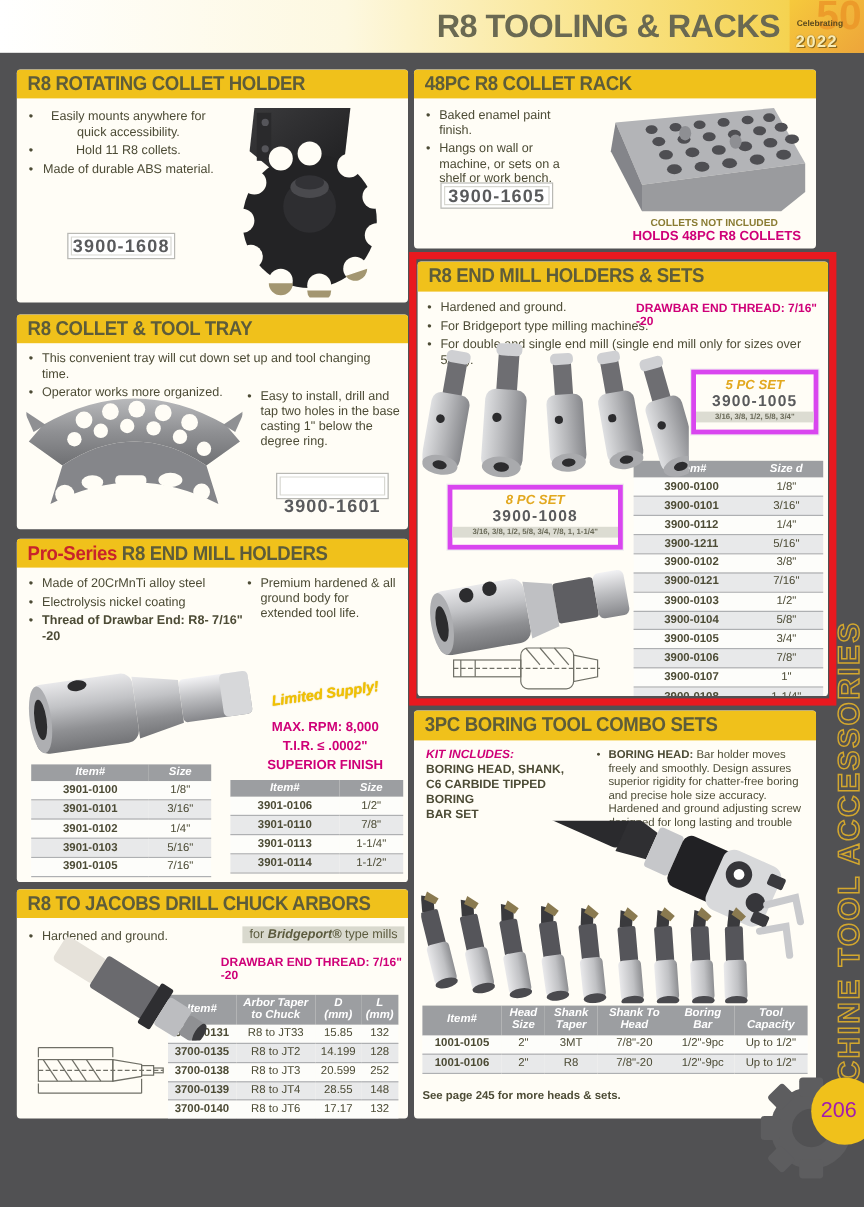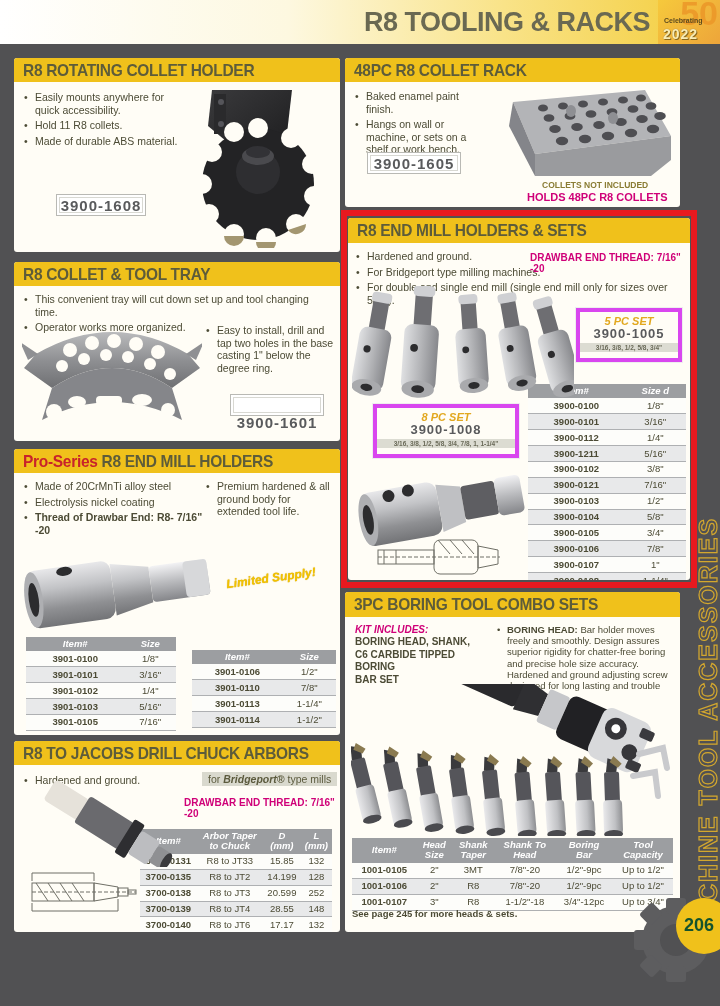--- a/index.html
+++ b/index.html
@@ -48,21 +48,21 @@
   table.cat tbody tr:nth-child(even) { background:#e8e9ea; }
   table.cat tbody tr:nth-child(odd) { background:#fdfdfa; }
 
   
   .sidebar-text { position:absolute; right:-4px; top:295px; height:650px; width:30px;
     writing-mode:vertical-rl; transform:rotate(180deg);
     font-size:25px; font-weight:bold; letter-spacing:2px; color:transparent;
     -webkit-text-stroke:1.2px #d3a72e; white-space:nowrap; }
   .page-badge { position:absolute; left:676px; top:898px; width:56px; height:56px; border-radius:50%;
     background:#f0c11b; }
-  .page-badge span { position:absolute; left:8px; top:17px; font-size:18px; font-weight:bold; color:#14532d; }
+  .page-badge span { position:absolute; left:8px; top:17px; font-size:18px; font-weight:normal; color:#a21caf; }
   .gear-decor { position:absolute; left:598px; top:862px; }
 
   
   .redbox { position:absolute; left:341px; top:210px; width:356px; height:378px;
     border:6px solid #e8191f; z-index:5; pointer-events:none; }
 
   .imgzone { position:absolute; }
   .limited { position:absolute; font-size:12px; font-weight:bold; font-style:italic;
     color:#f2c200; transform:rotate(-8deg); text-shadow:0 0 1px #c89a00; }
   .specs { position:absolute; text-align:center; }
@@ -99,21 +99,21 @@
       <div class="fifty">50</div>
       <div class="celeb">Celebrating</div>
       <div class="year">2022</div>
     </div>
   </div>
 
   <div class="panel" style="left:14px; top:58px; width:326px; height:194px;">
     <div class="secbar">
       <span>R8 ROTATING COLLET HOLDER</span>
     </div>
-    <ul class="bullets" style="position:absolute; left:10px; top:33px; width:155px;">
+    <ul class="bullets" style="position:absolute; left:10px; top:33px; width:155px;text-align:center;">
         <li>Easily mounts anywhere for quick accessibility.</li>
         <li>Hold 11 R8 collets.</li>
         <li>Made of durable ABS material.</li>
       </ul>
     <div class="partbox" style="left:42px; top:136px; width:90px; height:22px; font-size:15px; padding-top:2px;">3900-1608</div>
     <svg class="imgzone" style="left:160px; top:28px;" width="162" height="162" viewBox="0 0 162 162">
       <defs>
         <linearGradient id="g-dark" x1="0" y1="0" x2="1" y2="1">
           <stop offset="0" stop-color="#3a3a3c"></stop>
             <stop offset="1" stop-color="#1c1c1e"></stop>
@@ -199,20 +199,25 @@
     </div>
     <ul class="bullets" style="position:absolute; left:10px; top:31px; width:170px;">
         <li>Made of 20CrMnTi alloy steel</li>
         <li>Electrolysis nickel coating</li>
       </ul>
     <div class="bullet-bold" style="position:absolute; left:10px; top:62px; width:180px;">Thread of Drawbar End: R8- 7/16" -20</div>
     <ul class="bullets" style="position:absolute; left:192px; top:31px; width:128px;">
         <li>Premium hardened &amp; all ground body for extended tool life.</li>
       </ul>
     <div class="limited" style="left:212px; top:122px;">Limited Supply!</div>
+    <div class="specs" style="left:192px; top:150px; width:130px;">
+      <div>MAX. RPM: 8,000</div>
+      <div>T.I.R. ≤ .0002"</div>
+      <div>SUPERIOR FINISH</div>
+    </div>
     <table class="cat" style="position:absolute; left:12px; top:188px; width:150px;">
         <thead>
           <tr>
             <th>Item#</th>
             <th>Size</th>
           </tr>
         </thead>
         <tbody>
           <tr>
             <td>3901-0100</td>
@@ -589,28 +594,20 @@
             <td>Up to 1/2"</td>
           </tr>
           <tr>
             <td>1001-0106</td>
             <td>2"</td>
             <td>R8</td>
             <td>7/8"-20</td>
             <td>1/2"-9pc</td>
             <td>Up to 1/2"</td>
           </tr>
-          <tr>
-            <td>1001-0107</td>
-            <td>3"</td>
-            <td>R8</td>
-            <td>1-1/2"-18</td>
-            <td>3/4"-12pc</td>
-            <td>Up to 3/4"</td>
-          </tr>
         </tbody>
       </table>
     <div class="footnote" style="left:7px; top:316px; position:absolute;">See page 245 for more heads &amp; sets.</div>
 
     <svg class="imgzone" style="left:6px; top:92px;" width="324" height="152" viewBox="0 0 324 152">
       <defs>
         <linearGradient id="g-bar" x1="0" y1="0" x2="1" y2="0">
           <stop offset="0" stop-color="#e9e9eb"></stop>
             <stop offset="0.6" stop-color="#c0c1c4"></stop>
             <stop offset="1" stop-color="#8e8f92"></stop>

